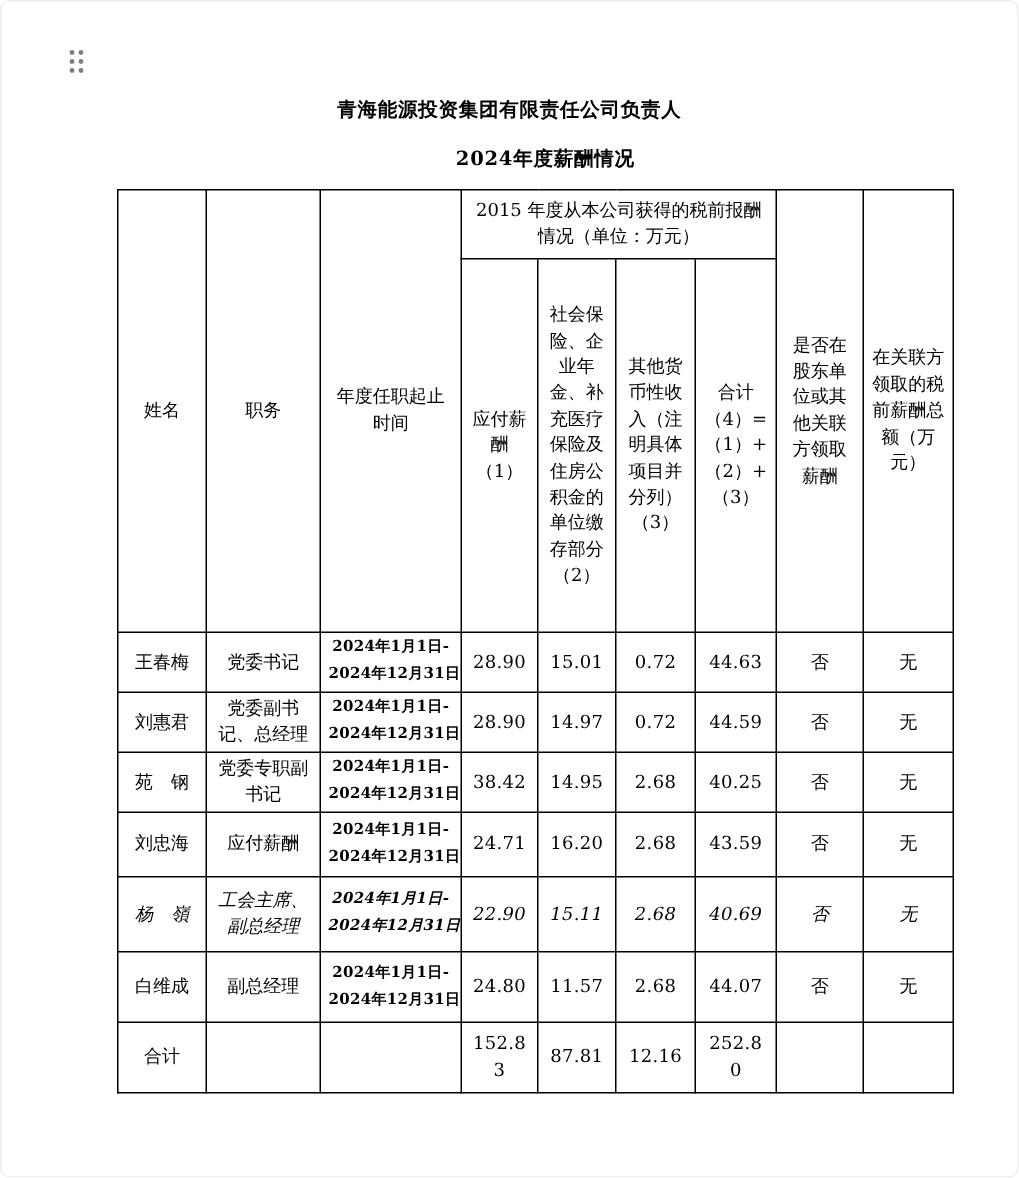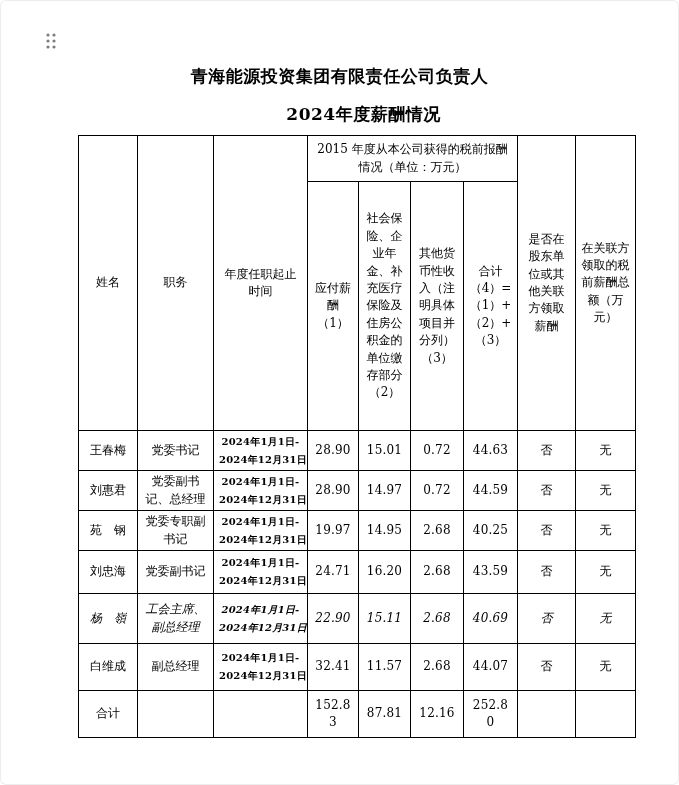--- a/index.html
+++ b/index.html
@@ -13,21 +13,21 @@
     box-shadow: inset 0 0 0 1px #ededed;
     border-radius:6px;
     box-sizing:border-box;
   }
   .drag-handle {
     position:absolute; left:44px; top:31px;
     width:14px; height:20px; cursor:grab;
   }
   .titles { text-align:center; padding-top:67px; }
   .title-line {
-    font-size:17px; font-weight:bold; line-height:1.15;
+    font-size:13px; font-weight:bold; line-height:1.15;
     letter-spacing:0.5px;
   }
   .title-line + .title-line { margin-top:18px;margin-left:48px; }
 
   table.salary {
     margin:11px 0 0 78px;
     width:557px;
     border-collapse:collapse;
     table-layout:fixed;
   }
@@ -136,31 +136,31 @@
       <td>无</td>
     </tr>
 
     <tr class="row">
       <td>苑　钢</td>
       <td>党委专职副书记</td>
       <td>
         <span class="date-line">2024年1月1日-</span>
         <span class="date-line">2024年12月31日</span>
       </td>
-      <td class="num">19.97</td>
+      <td class="num">38.42</td>
       <td class="num">14.95</td>
       <td class="num">2.68</td>
       <td class="num">40.25</td>
       <td>否</td>
       <td>无</td>
     </tr>
 
     <tr class="row-tall">
       <td>刘忠海</td>
-      <td>党委副书记</td>
+      <td>应付薪酬</td>
       <td>
         <span class="date-line">2024年1月1日-</span>
         <span class="date-line">2024年12月31日</span>
       </td>
       <td class="num">24.71</td>
       <td class="num">16.20</td>
       <td class="num">2.68</td>
       <td class="num">43.59</td>
       <td>否</td>
       <td>无</td>
@@ -181,21 +181,21 @@
       <td>无</td>
     </tr>
 
     <tr class="row-y">
       <td>白维成</td>
       <td>副总经理</td>
       <td>
         <span class="date-line">2024年1月1日-</span>
         <span class="date-line">2024年12月31日</span>
       </td>
-      <td class="num">32.41</td>
+      <td class="num">24.80</td>
       <td class="num">11.57</td>
       <td class="num">2.68</td>
       <td class="num">44.07</td>
       <td>否</td>
       <td>无</td>
     </tr>
 
     <tr class="row-total">
       <td>合计</td>
       <td></td>

